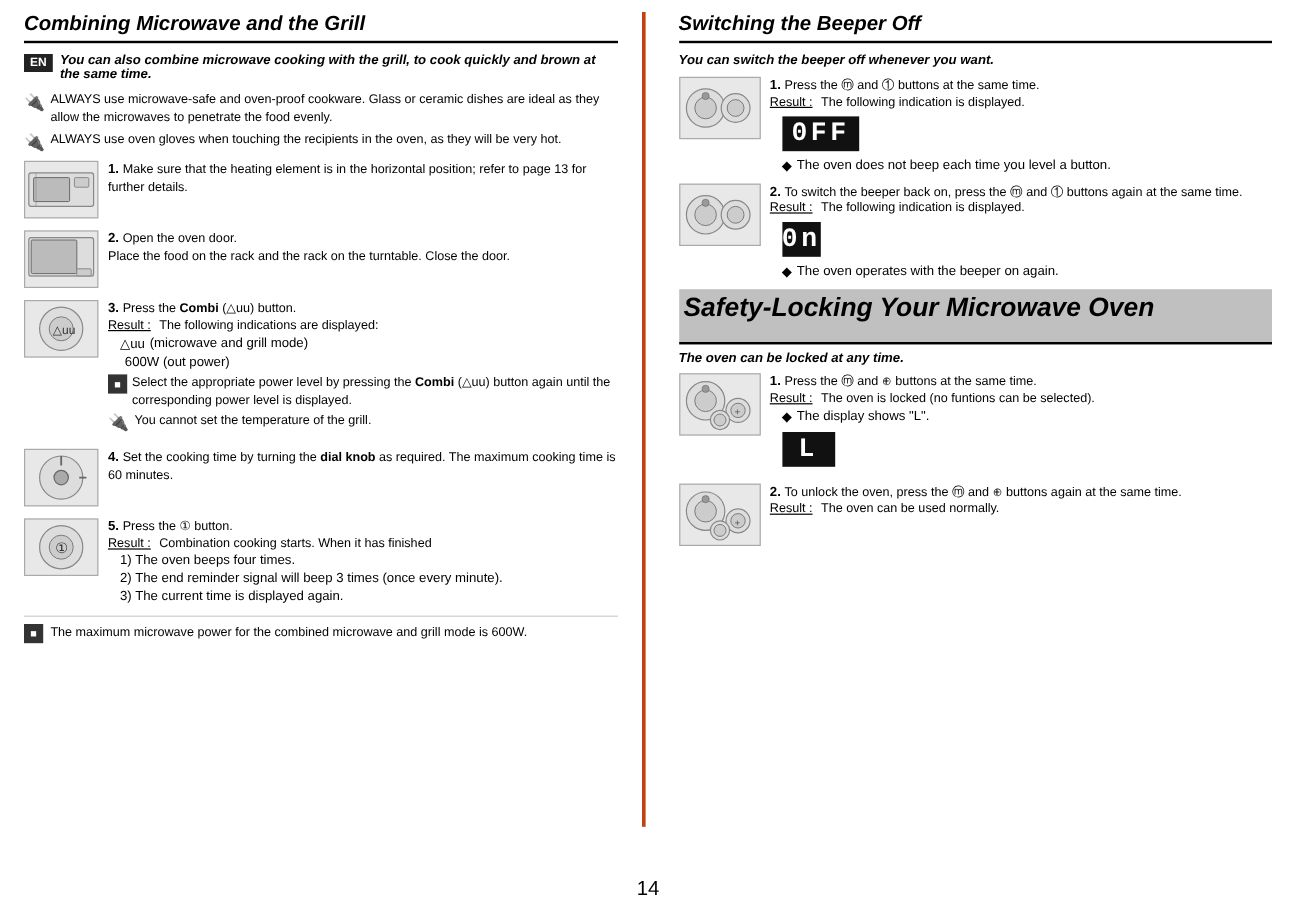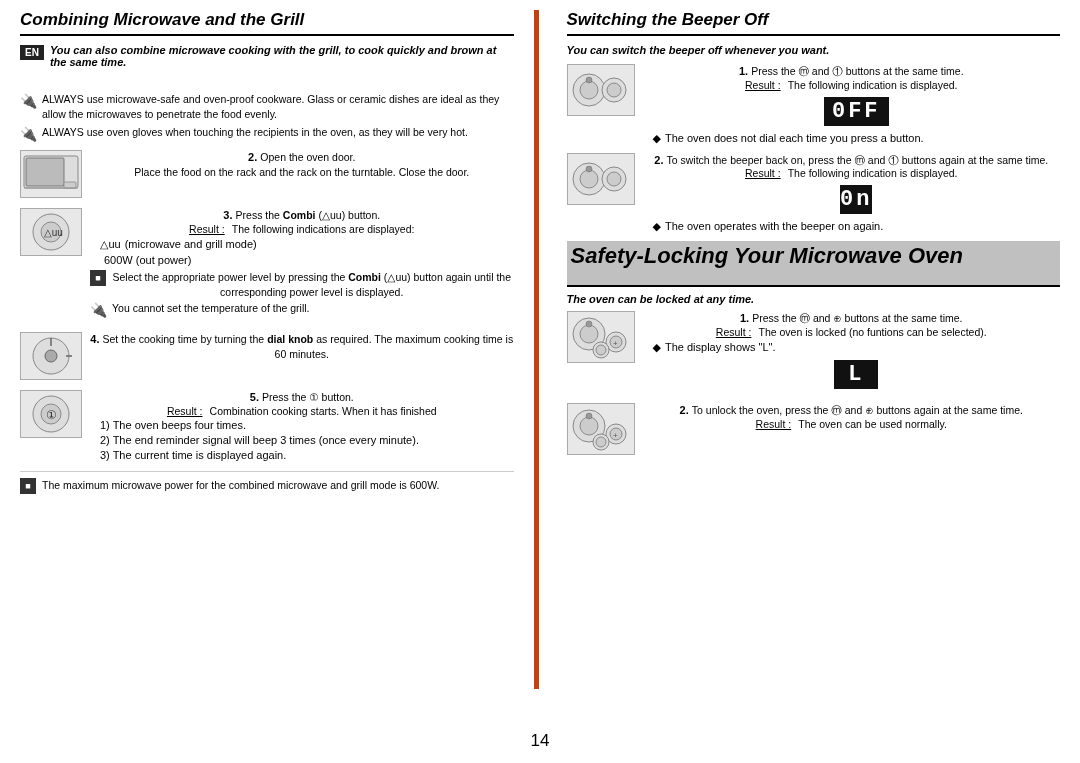--- a/index.html
+++ b/index.html
@@ -19,40 +19,40 @@
       flex-direction: column;
       padding: 10px 20px 10px 20px;
     }
     .top-columns {
       display: flex;
       flex: 1;
       gap: 20px;
     }
     .left-col {
       flex: 1;
-      border-right: 5px solid #c2410c;
+      border-right: 3px solid #c2410c;
       padding-right: 20px;
     }
     .right-col {
       flex: 1;
       padding-left: 8px;
     }
     .section-title {
       font-style: italic;
       font-weight: bold;
       font-size: 17px;
       border-bottom: 2px solid #000;
       padding-bottom: 4px;
       margin-bottom: 8px;
     }
     .intro-bold {
       font-weight: bold;
       font-style: italic;
       font-size: 11px;
-      margin-bottom: 18px;
+      margin-bottom: 2px;
     }
     .en-badge {
       display: inline-block;
       background: #222;
       color: #fff;
       font-weight: bold;
       font-size: 10px;
       padding: 2px 5px;
       margin-right: 6px;
       vertical-align: top;
@@ -89,21 +89,20 @@
       height: 48px;
       border: 1px solid #aaa;
       background: #e8e8e8;
       display: flex;
       align-items: center;
       justify-content: center;
       font-size: 20px;
     }
     .step-content {
       flex: 1;
-      text-align: center;
     }
     .step-num {
       font-weight: bold;
       font-size: 11px;
     }
     .step-text {
       font-size: 10.5px;
       line-height: 1.4;
     }
     .result-label {
@@ -258,20 +257,34 @@
         <span class="note-icon">🔌</span>
         <span class="note-text">ALWAYS use microwave-safe and oven-proof cookware. Glass or ceramic dishes are ideal as they allow the microwaves to penetrate the food evenly.</span>
       </div>
       <div class="note-row" style="margin-bottom:8px;">
         <span class="note-icon">🔌</span>
         <span class="note-text">ALWAYS use oven gloves when touching the recipients in the oven, as they will be very hot.</span>
       </div>
 
       <div class="steps-area">
 
+        <div class="step-row">
+          <div class="step-img">
+            <svg width="58" height="44" viewBox="0 0 58 44">
+              <rect x="2" y="8" width="54" height="28" rx="2" fill="#ddd" stroke="#888" stroke-width="1"></rect>
+              <rect x="6" y="12" width="30" height="20" rx="1" fill="#bbb" stroke="#666" stroke-width="0.8"></rect>
+              <rect x="40" y="12" width="12" height="8" rx="1" fill="#ccc" stroke="#888" stroke-width="0.8"></rect>
+              <line x1="8" y1="8" x2="8" y2="36" stroke="#888" stroke-width="0.5"></line>
+            </svg>
+          </div>
+          <div class="step-content">
+            <span class="step-num">1.</span>
+            <span class="step-text"> Make sure that the heating element is in the horizontal position; refer to page 13 for further details.</span>
+          </div>
+        </div>
 
         <div class="step-row">
           <div class="step-img">
             <svg width="58" height="44" viewBox="0 0 58 44">
               <rect x="2" y="4" width="54" height="32" rx="2" fill="#ddd" stroke="#888" stroke-width="1"></rect>
               <rect x="4" y="6" width="38" height="28" rx="1" fill="#bbb" stroke="#666" stroke-width="0.8"></rect>
               <rect x="42" y="30" width="12" height="6" rx="1" fill="#ccc" stroke="#888" stroke-width="0.8"></rect>
               <line x1="2" y1="36" x2="56" y2="36" stroke="#999" stroke-width="1"></line>
             </svg>
           </div>
@@ -380,21 +393,21 @@
           <div class="step-content">
             <span class="step-num">1.</span>
             <span class="step-text"> Press the ⓜ and ① buttons at the same time.<br></span>
             <span class="result-label">Result :</span>
             <span class="result-text"> The following indication is displayed.</span>
             <div style="margin: 3px 0;">
               <span class="display-off">0FF</span>
             </div>
             <div class="bullet-item">
               <span class="bullet-sym">◆</span>
-              <span>The oven does not dial each time you press a button.</span>
+              <span>The oven does not beep each time you level a button.</span>
             </div>
           </div>
         </div>
 
         <div class="right-step-row">
           <div class="right-step-img">
             <svg width="64" height="50" viewBox="0 0 64 50">
               <circle cx="20" cy="25" r="16" fill="#ddd" stroke="#888" stroke-width="1"></circle>
               <circle cx="20" cy="25" r="9" fill="#ccc" stroke="#777" stroke-width="0.8"></circle>
               <circle cx="20" cy="15" r="3" fill="#999" stroke="#666" stroke-width="0.5"></circle>

